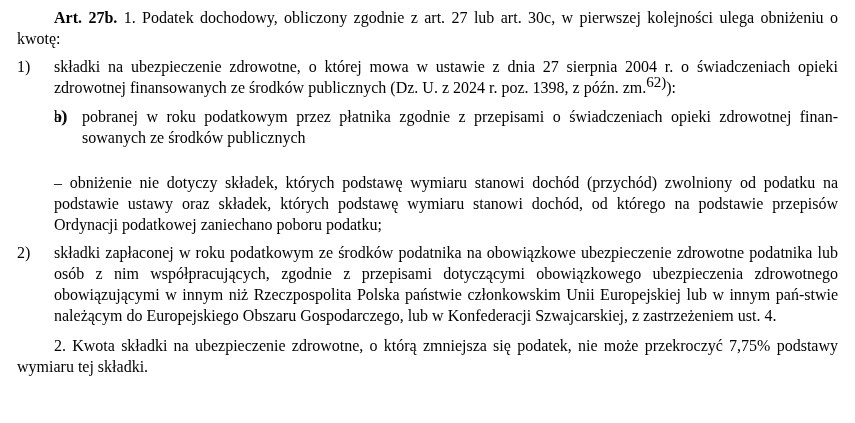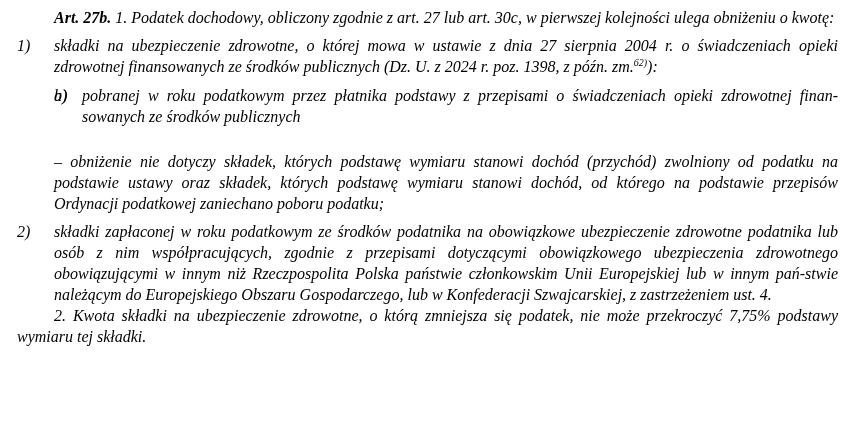--- a/index.html
+++ b/index.html
@@ -1,48 +1,48 @@
 <!DOCTYPE html>
 <html><head>
   <meta charset="utf-8">
   <style>
     html, body { margin: 0; padding: 0; background: #ffffff; }
     body {
       width: 855px; height: 423px; overflow: hidden;
       font-family: "Liberation Serif", "DejaVu Serif", serif;
       font-size: 16px; color: #000;
     }
-    .doc { position: relative; padding: 0 17px 0 17px; width: 821px; font-style: italic; }
+    .doc { position: relative; padding: 0 17px 0 17px; width: 821px; }
     p { margin: 0; line-height: 21px; text-align: justify; }
     .art { text-indent: 37px; padding-top: 7px; }
     .art b { font-weight: bold; }
     .pt { position: relative; padding-left: 37px; margin-top: 7px; }
     .pt .num { position: absolute; left: 0; top: 0; line-height: 21px; }
     .lit { position: relative; padding-left: 65px; margin-top: 8px; }
     .lit .num { position: absolute; left: 37px; top: 0; line-height: 21px; }
     .tail { padding-left: 37px; margin-top: 24px; }
-    .ust { text-indent: 37px; }
-    sup { font-size: 10px; line-height: 0; vertical-align: 6px; }
+    .ust { text-indent: 37px; margin-top: 9px; }
+    sup { font-size: 15px; line-height: 0; vertical-align: 6px; }
   </style>
 </head>
 <body>
 
 <div class="doc">
   <p class="art"><b>Art. 27b.</b><span> 1. Podatek dochodowy, obliczony zgodnie z art. 27 lub art. 30c, w pierwszej kolejności ulega obniżeniu o kwotę:</span></p>
 
   <p class="pt">
     <span class="num">1)</span><span>składki na ubezpieczenie zdrowotne, o której mowa w ustawie z dnia 27 sierpnia 2004 r. o świadczeniach opieki zdrowotnej finansowanych ze środków publicznych (Dz. U. z 2024 r. poz. 1398, z późn. zm.</span><sup>62)</sup><span>):</span>
   </p>
 
   <p class="lit">
     <span class="num">a)</span>
   </p>
 
   <p class="lit">
-    <span class="num">b)</span><span>pobranej w roku podatkowym przez płatnika podstawy z przepisami o świadczeniach opieki zdrowotnej finan-sowanych ze środków publicznych</span>
+    <span class="num">b)</span><span>pobranej w roku podatkowym przez płatnika zgodnie z przepisami o świadczeniach opieki zdrowotnej finan-sowanych ze środków publicznych</span>
   </p>
 
   <p class="tail">– obniżenie nie dotyczy składek, których podstawę wymiaru stanowi dochód (przychód) zwolniony od podatku na podstawie ustawy oraz składek, których podstawę wymiaru stanowi dochód, od którego na podstawie przepisów Ordynacji podatkowej zaniechano poboru podatku;</p>
 
   <p class="pt">
     <span class="num">2)</span><span>składki zapłaconej w roku podatkowym ze środków podatnika na obowiązkowe ubezpieczenie zdrowotne podatnika lub osób z nim współpracujących, zgodnie z przepisami dotyczącymi obowiązkowego ubezpieczenia zdrowotnego obowiązującymi w innym niż Rzeczpospolita Polska państwie członkowskim Unii Europejskiej lub w innym pań-stwie należącym do Europejskiego Obszaru Gospodarczego, lub w Konfederacji Szwajcarskiej, z zastrzeżeniem ust. 4.</span>
   </p>
 
   <p class="ust">2. Kwota składki na ubezpieczenie zdrowotne, o którą zmniejsza się podatek, nie może przekroczyć 7,75% podstawy wymiaru tej składki.</p>
 </div>

